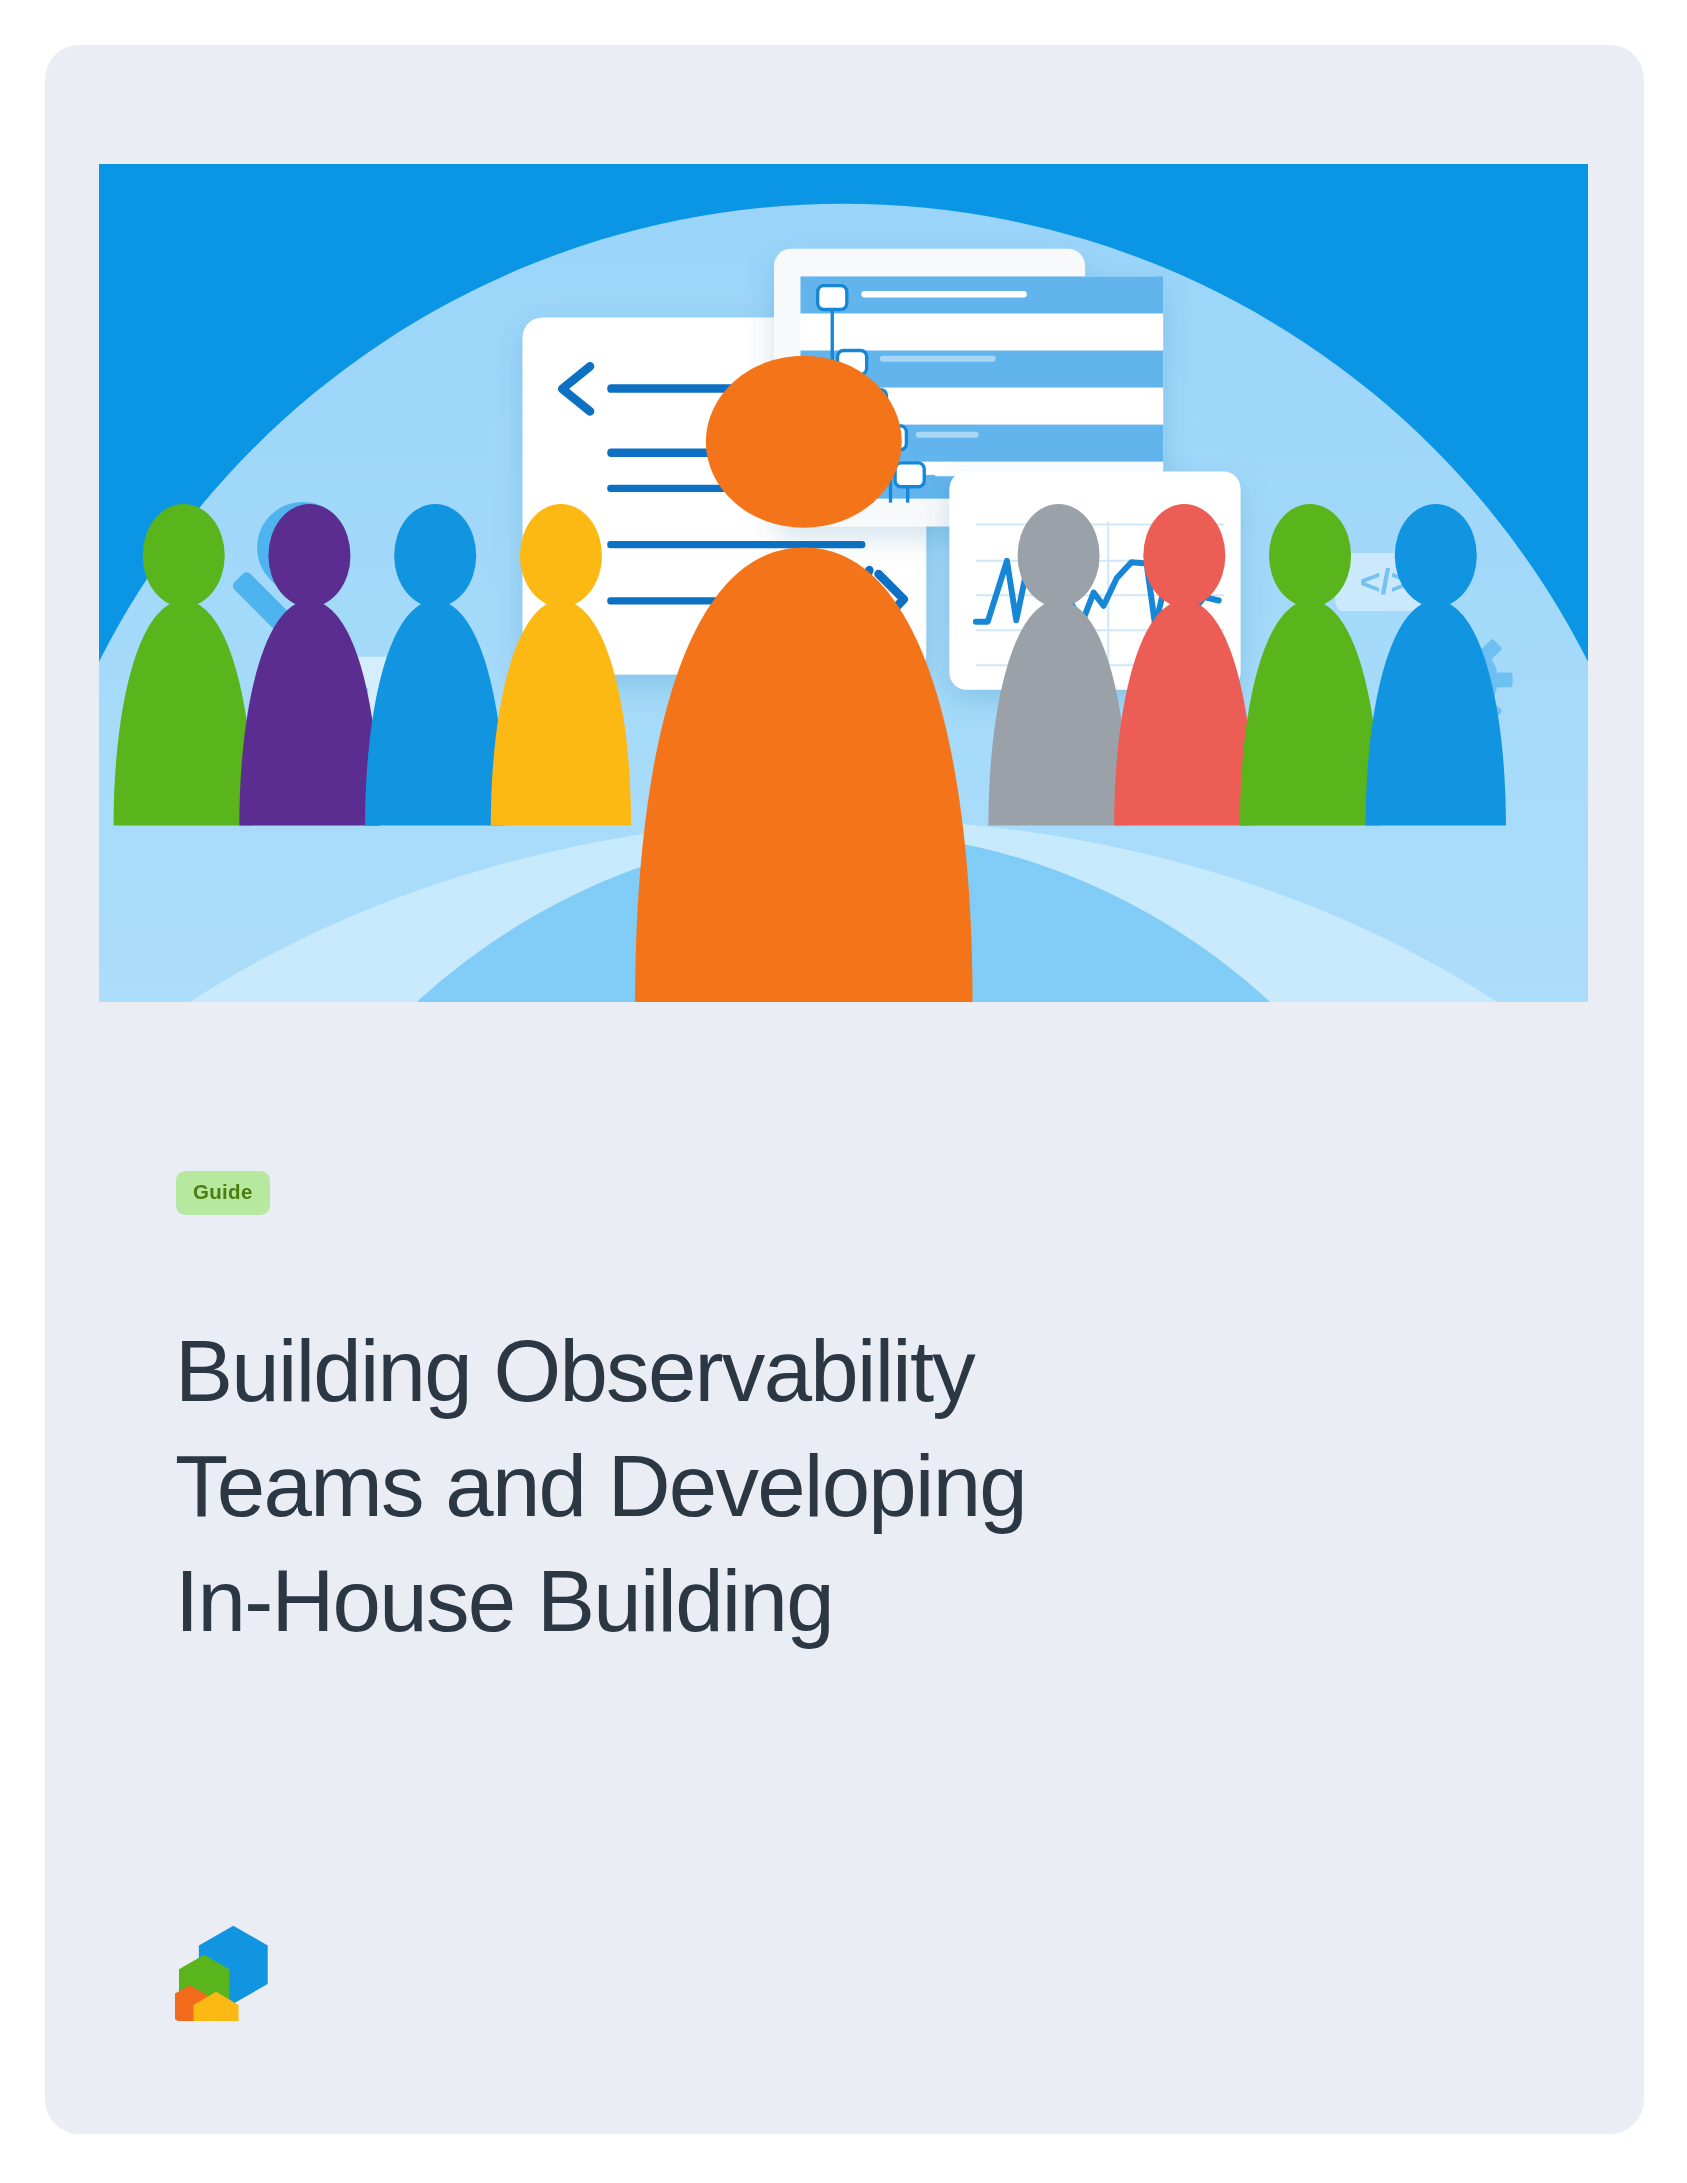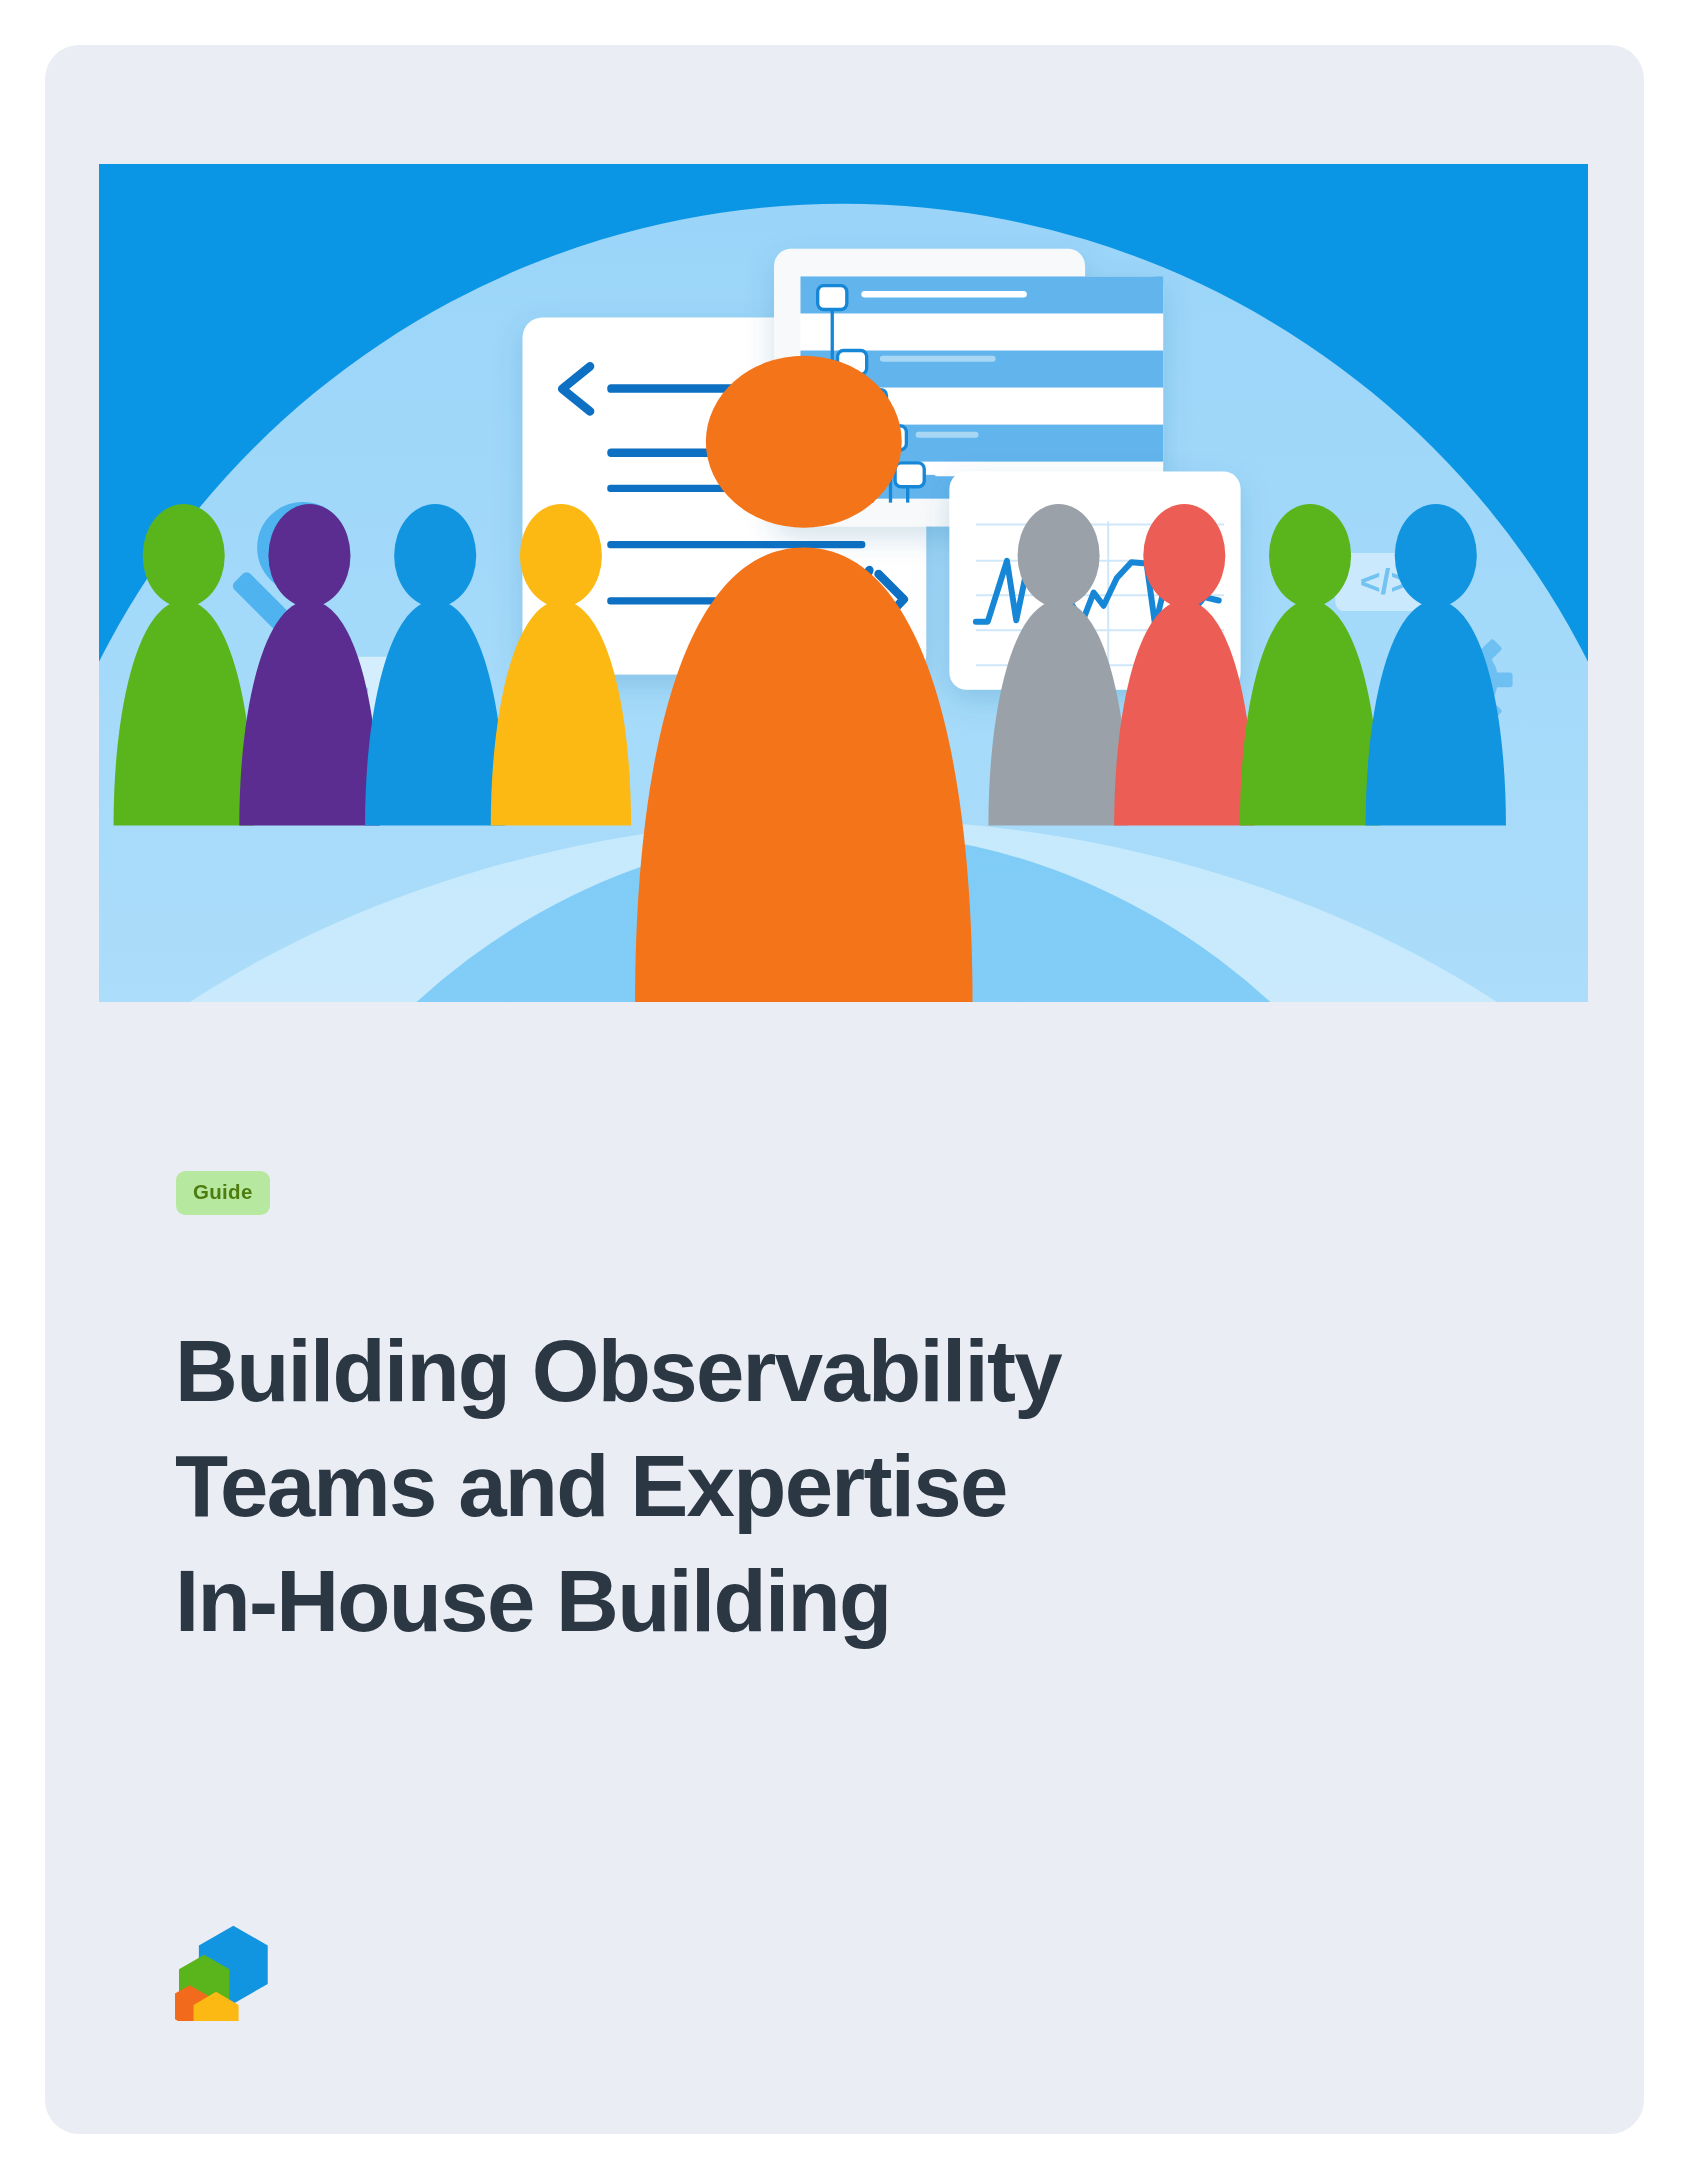--- a/index.html
+++ b/index.html
@@ -57,21 +57,21 @@
   }
 
   
   .title {
     position: absolute;
     left: 130px;    
     top: 1211px;    
     width: 1403px;
     color: #2c3744;
     font-size: 87px;
-    font-weight: bold;
+    font-weight: normal;
     line-height: 1.32;
     letter-spacing: -1.7px;
   }
   .title .line { display: block; white-space: nowrap; }
 
   
   .logo {
     position: absolute;
     left: 130px;   
     top: 1878px;   
@@ -270,21 +270,21 @@
       </g>
     </svg>
   </div>
 
   <div class="badge-row">
     <span class="badge">Guide</span>
   </div>
 
   <h1 class="title">
     <span class="line">Building Observability</span>
-    <span class="line">Teams and Expertise</span>
+    <span class="line">Teams and Developing</span>
     <span class="line">In-House Building</span>
   </h1>
 
   <div class="logo">
     <svg class="logo-mark" viewBox="0 0 160 148" xmlns="http://www.w3.org/2000/svg">
 
       <polygon points="88,4 140,34 140,92 88,122 36,92 36,34" fill="#1295e0"></polygon>
 
       <polygon points="44,48 82,70 82,114 44,136 6,114 6,70" fill="#5ab51c"></polygon>
 

